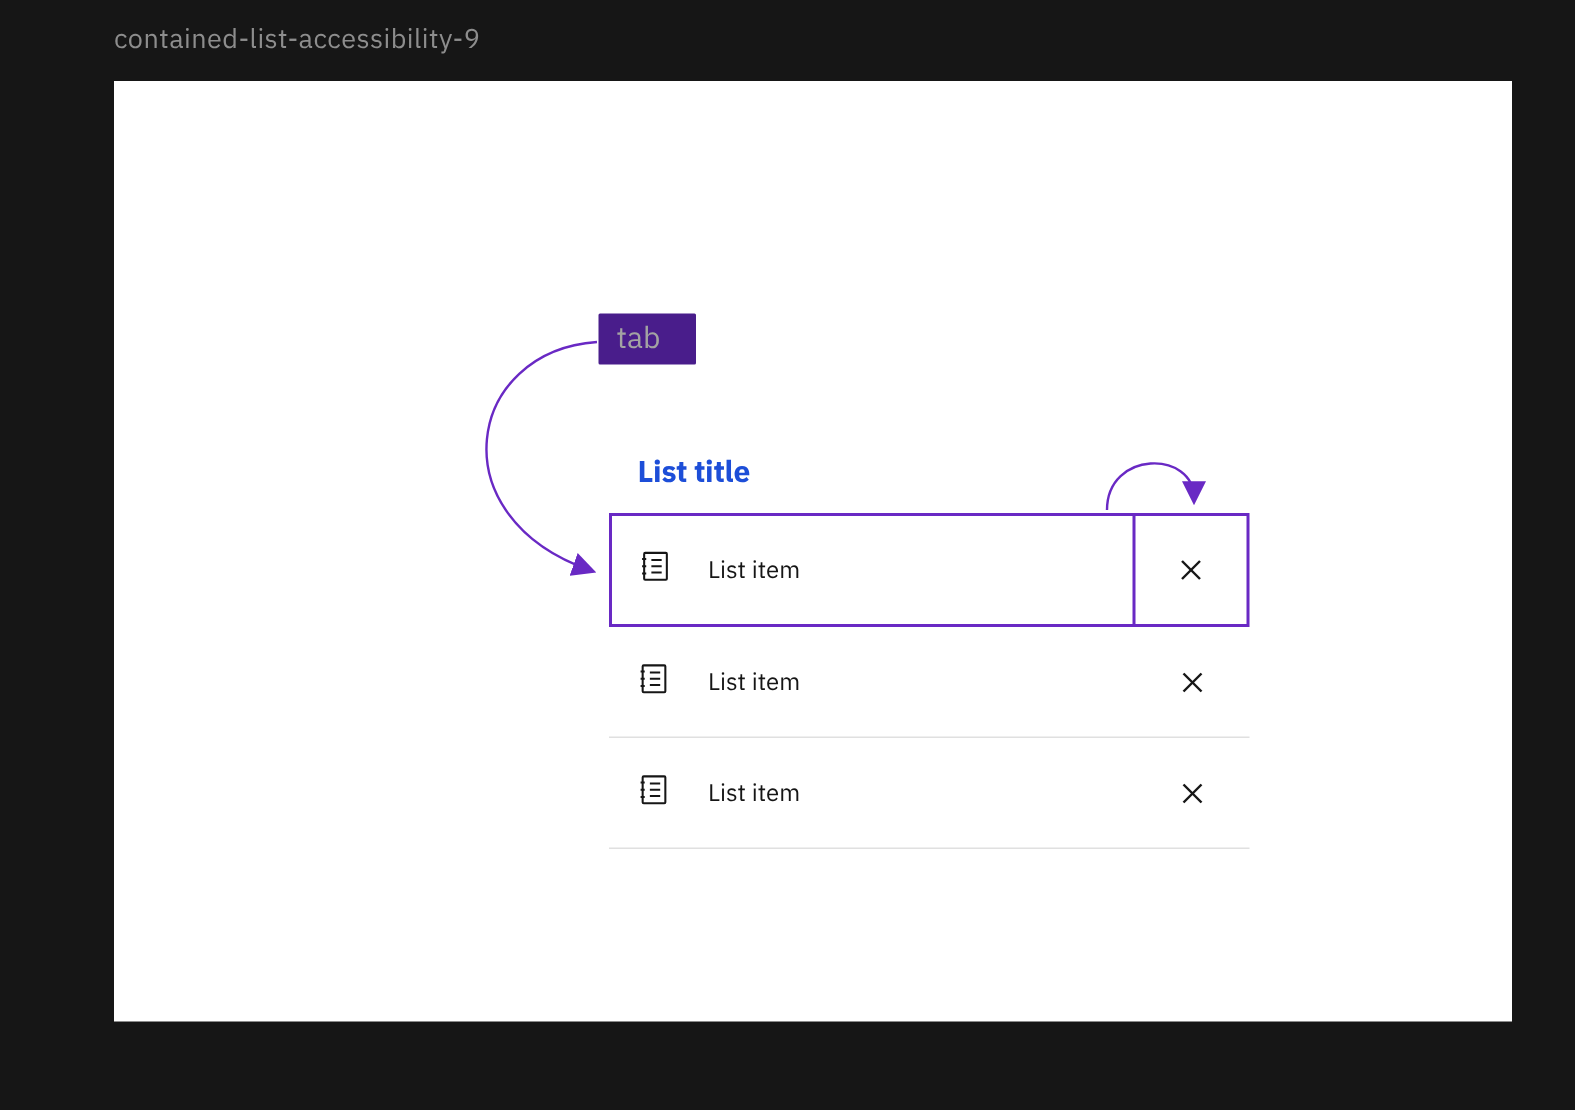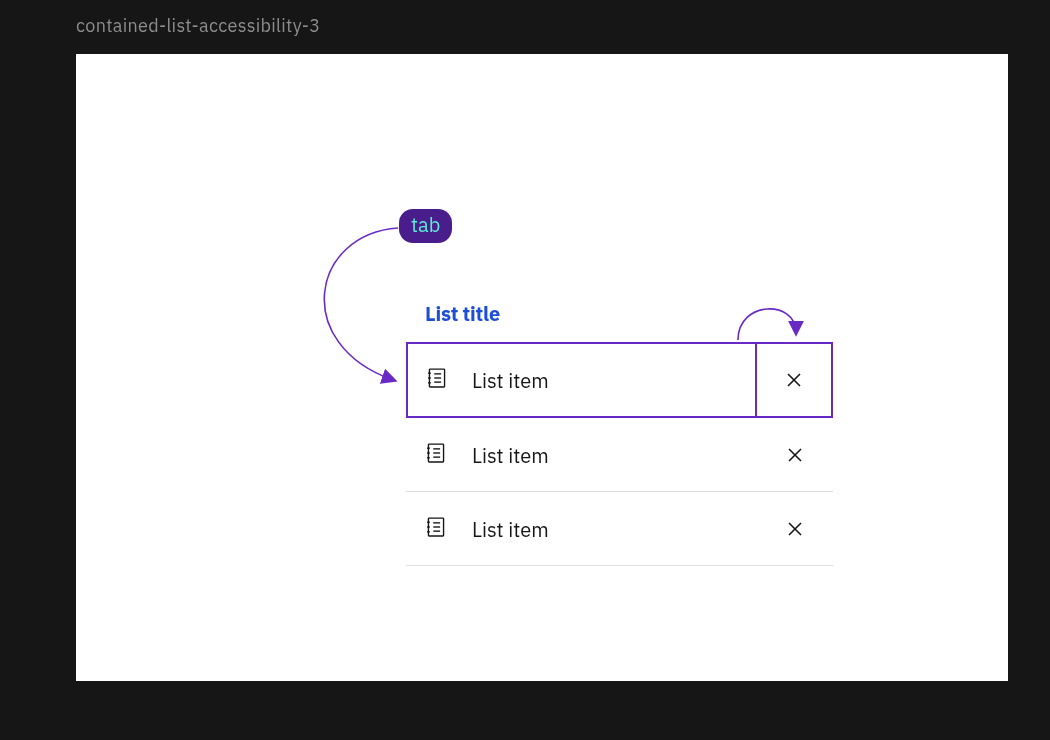--- a/index.html
+++ b/index.html
@@ -26,24 +26,24 @@
       top: 54px;
       width: 932px;
       height: 627px;
       background: #ffffff;
     }
     .badge {
       position: absolute;
       left: 323px;
       top: 155px;
       background: #491d8b;
-      color: #5eead4;
+      color: #a3a3a3;
       font-size: 20px;
-      padding: 6px 12px 8px 12px;
-      border-radius: 14px;
+      padding: 6px 24px 8px 12px;
+      border-radius: 1px;
       line-height: 1;
     }
     .list-title {
       position: absolute;
       left: 349px;
       top: 246px;
       font-size: 20px;
       font-weight: 700;
       color: #1d4ed8;
       letter-spacing: -0.2px;
@@ -75,21 +75,21 @@
       color: #161616;
     }
     .row.focused .icon {
       left: 18px;
     }
     .row .label {
       position: absolute;
       left: 66px;
       top: 50%;
       transform: translateY(-50%);
-      font-size: 20px;
+      font-size: 16px;
       color: #161616;
     }
     .row.focused .label {
       left: 64px;
     }
     .row .action {
       position: absolute;
       right: 0;
       top: 0;
       bottom: 0;
@@ -105,21 +105,21 @@
     .overlay {
       position: absolute;
       left: 0;
       top: 0;
       pointer-events: none;
     }
   </style>
 </head>
 <body>
 
-<div class="caption">contained-list-accessibility-3</div>
+<div class="caption">contained-list-accessibility-9</div>
 
 <div class="canvas">
 
   <div class="badge">tab</div>
 
   <div class="list-title">List title</div>
 
   <div class="listwrap">
     <div class="row focused">
       <span class="icon">

